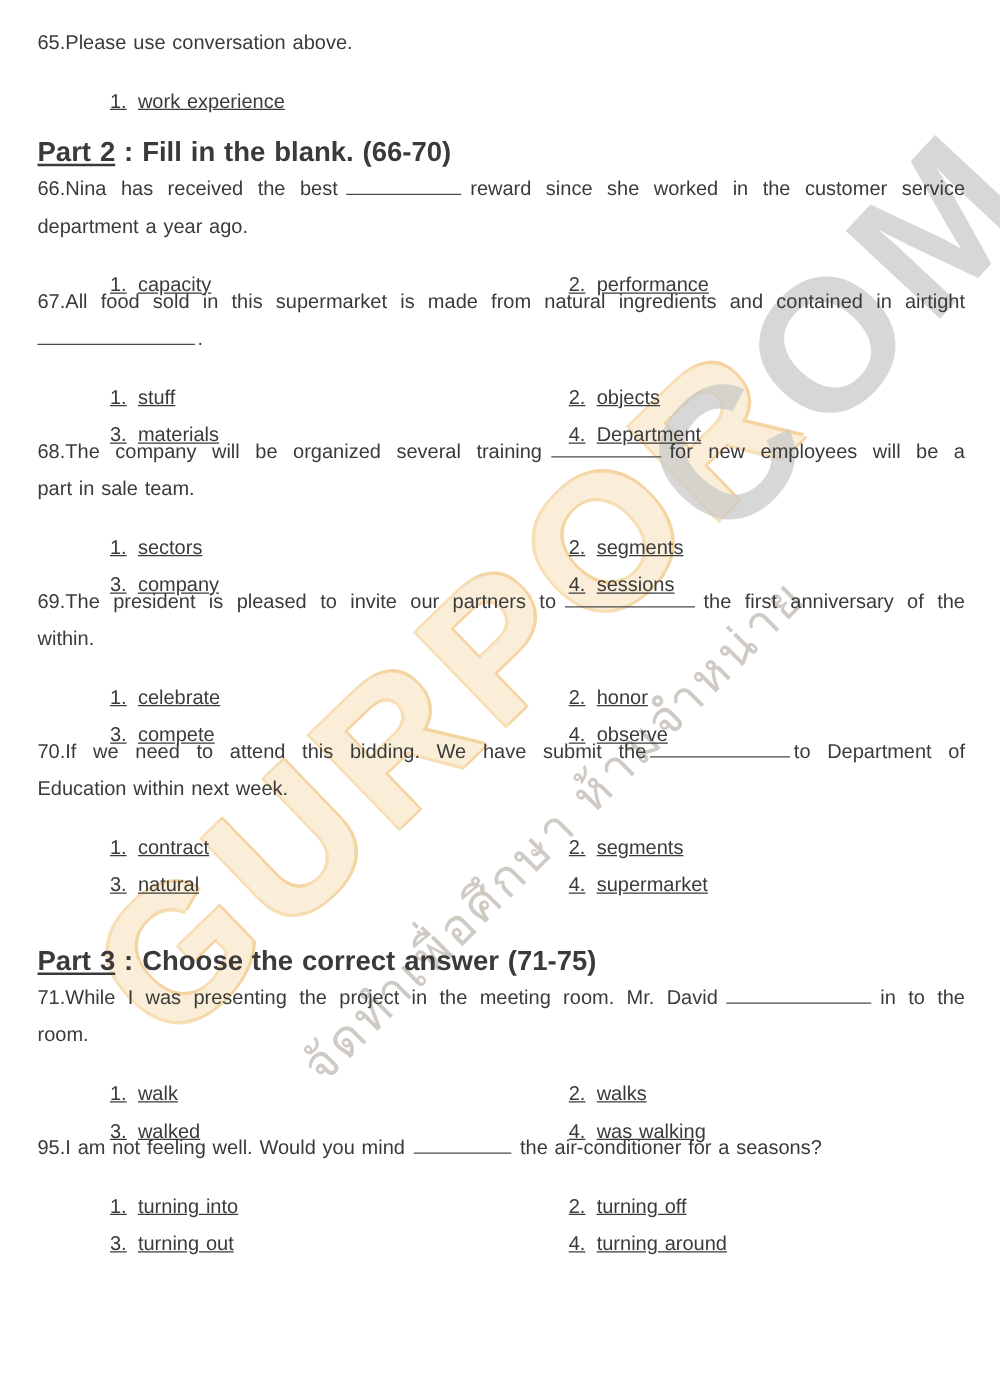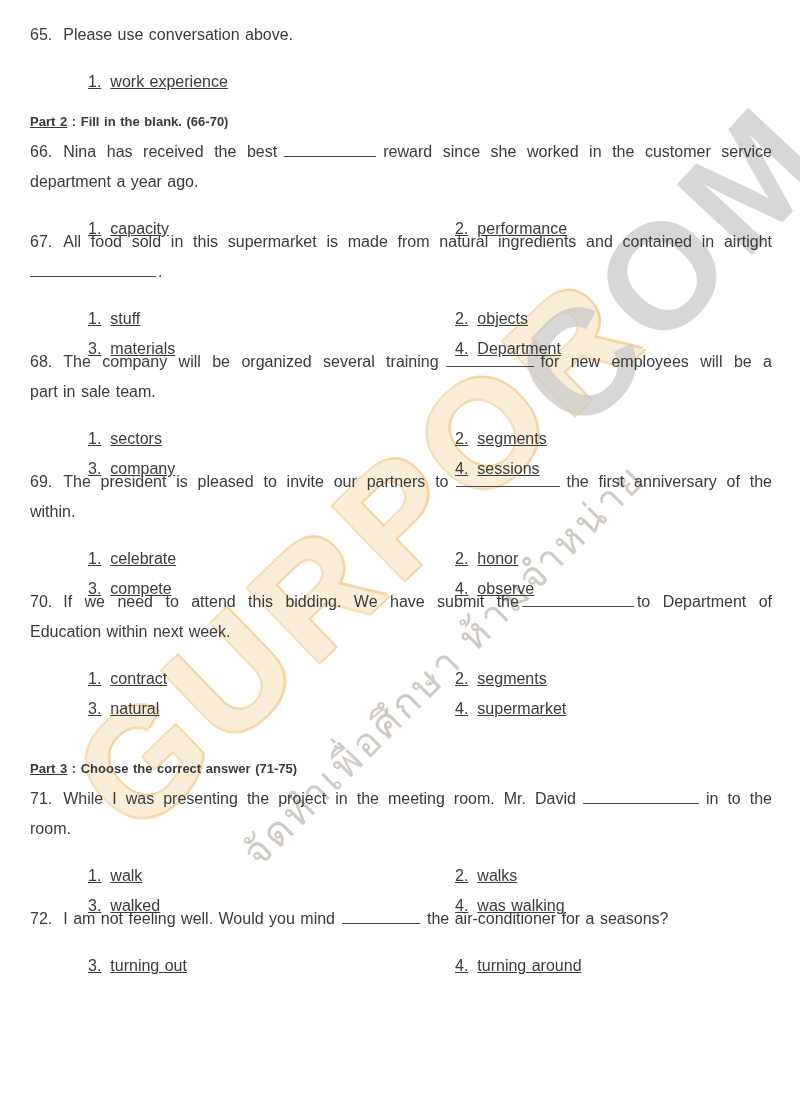--- a/index.html
+++ b/index.html
@@ -40,22 +40,22 @@
   
   .content {
     position: absolute; inset: 0; z-index: 1;
     box-sizing: border-box;
     padding: 20px 28px 0 30px;
     font-size: 16px;
     word-spacing: 1px;
   }
   .line { line-height: 30px; min-height: 30px; }
   .just { text-align: justify; text-align-last: justify; }
-  .qnum { margin-right: 11px; }
-  .part { font-weight: 700; font-size: 13px; }
+  .qnum { }
+  .part { font-weight: 700; font-size: 22px; }
   .part-label { font-weight: 700; text-decoration: underline; }
 
   .opt-row { position: relative; height: 30px; line-height: 30px; }
   .opt { position: absolute; top: 17px; white-space: nowrap; text-decoration: underline; }
   .opt.c1 { left: 58px; }
   .opt.c2 { left: 425px; }
   .opt-num { margin-right: 9px; }
 
   .blank {
     display: inline-block;
@@ -201,21 +201,25 @@
         <span class="opt c2"><span class="opt-num">2.</span><span>walks</span></span>
       </div>
       <div class="opt-row">
         <span class="opt c1"><span class="opt-num">3.</span><span>walked</span></span>
         <span class="opt c2"><span class="opt-num">4.</span><span>was walking</span></span>
       </div>
     </div>
 
     <div>
       <div class="line">
-        <span class="qnum">72.</span><span>I am not feeling well. Would you mind</span><span class="blank b72"></span><span>the air-conditioner for a seasons?</span>
+        <span class="qnum">95.</span><span>I am not feeling well. Would you mind</span><span class="blank b72"></span><span>the air-conditioner for a seasons?</span>
+      </div>
+      <div class="opt-row">
+        <span class="opt c1"><span class="opt-num">1.</span><span>turning into</span></span>
+        <span class="opt c2"><span class="opt-num">2.</span><span>turning off</span></span>
       </div>
       <div class="opt-row">
         <span class="opt c1"><span class="opt-num">3.</span><span>turning out</span></span>
         <span class="opt c2"><span class="opt-num">4.</span><span>turning around</span></span>
       </div>
     </div>
 
   </div>
 </div>
 

